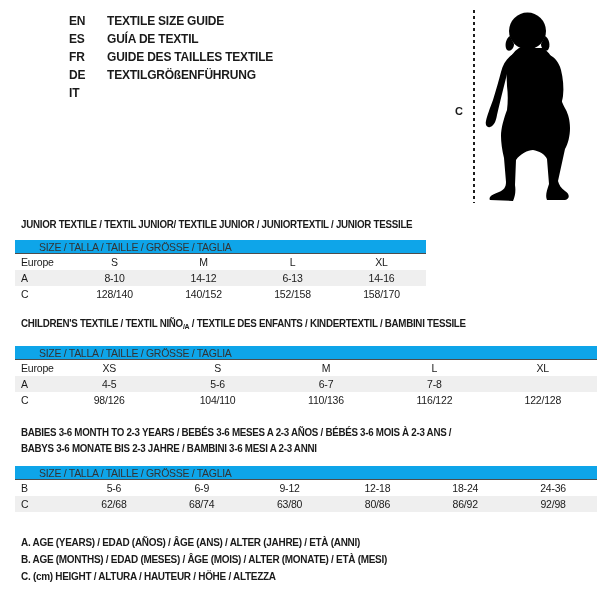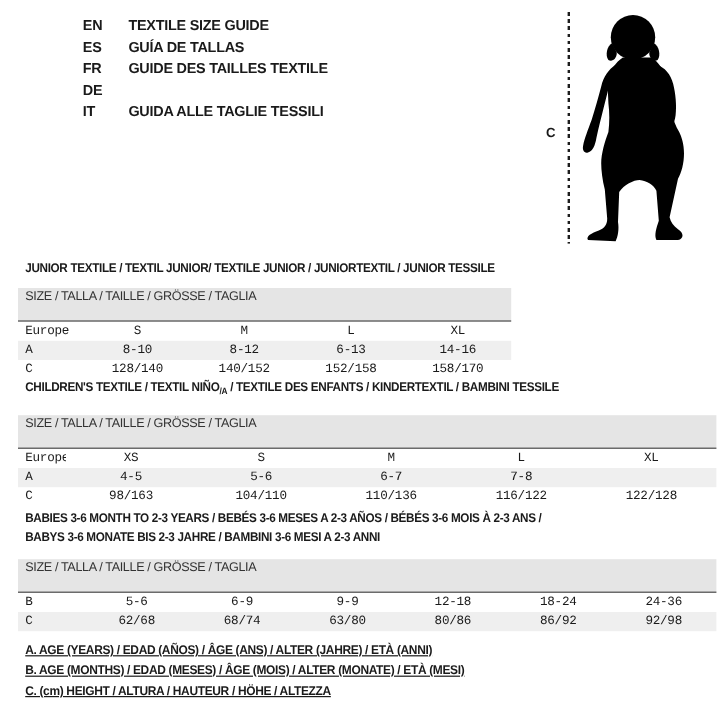--- a/index.html
+++ b/index.html
@@ -17,64 +17,64 @@
   .measure-line { position:absolute; left:473px; top:10px; width:2px; height:193px;
                   background:repeating-linear-gradient(to bottom,#1d1d1d 0 3px, transparent 3px 6px); }
   .baby-svg { position:absolute; left:483px; top:8px; width:110px; height:200px; }
 
   
   .tbl-title { position:absolute; font-size:10.5px; font-weight:bold; letter-spacing:-0.3px;
                white-space:nowrap; transform:scaleX(0.93); transform-origin:0 0; }
   .tbl-title.wrap { white-space:normal; line-height:16px; }
   .tbl-title .sub { font-size:7.5px; vertical-align:-2px; }
   .sizetable { position:absolute; }
-  .size-header { height:28px; line-height:15px; padding-left:6px; font-size:10.5px;
-                 letter-spacing:-0.3px; color:#333333; background:#e5e5e5;
+  .size-header { height:14px; line-height:15px; padding-left:24px; font-size:10.5px;
+                 letter-spacing:-0.3px; color:#333333; background:#0ea5e9;
                  border-bottom:1px solid #4d4d4d; white-space:nowrap; }
-  .trow { display:grid; height:16px; line-height:16px; font-size:10.5px; letter-spacing:-0.2px;font-family:Liberation Mono, monospace; }
+  .trow { display:grid; height:16px; line-height:16px; font-size:10.5px; letter-spacing:-0.2px; }
   .trow.shaded { background:#efefef; }
   .t1 .trow { grid-template-columns:55px repeat(4,1fr); }
   .t2 .trow { grid-template-columns:40px repeat(5,1fr); }
   .t3 .trow { grid-template-columns:55px repeat(6,1fr); }
   .tcell { text-align:center; overflow:hidden; }
   .tlabel { text-align:left; padding-left:6px; }
   #table1 { left:15px; top:240px; width:411px; }
   #table2 { left:15px; top:346px; width:582px; }
   #table3 { left:15px; top:466px; width:582px; }
   #title1 { left:21px; top:218px; }
   #title2 { left:21px; top:317px; }
   #title3 { left:21px; top:424px; width:580px; }
 
   
-  .footnotes { position:absolute; left:21px; top:534px;text-decoration:underline; }
+  .footnotes { position:absolute; left:21px; top:534px; }
   .footnote { font-size:10.5px; font-weight:bold; line-height:17px; letter-spacing:-0.3px;
               white-space:nowrap; transform:scaleX(0.95); transform-origin:0 0; }
 </style>
 </head>
 <body>
 
 <div class="lang-block">
   <div class="lang-row">
     <span class="lang-code">EN</span>
     <span class="lang-title">TEXTILE SIZE GUIDE</span>
   </div>
   <div class="lang-row">
     <span class="lang-code">ES</span>
-    <span class="lang-title">GUÍA DE TALLAS</span>
+    <span class="lang-title">GUÍA DE TEXTIL</span>
   </div>
   <div class="lang-row">
     <span class="lang-code">FR</span>
     <span class="lang-title">GUIDE DES TAILLES TEXTILE</span>
   </div>
   <div class="lang-row">
     <span class="lang-code">DE</span>
+    <span class="lang-title">TEXTILGRÖßENFÜHRUNG</span>
   </div>
   <div class="lang-row">
     <span class="lang-code">IT</span>
-    <span class="lang-title">GUIDA ALLE TAGLIE TESSILI</span>
   </div>
 </div>
 
 <span class="measure-label">C</span>
 <div class="measure-line"></div>
 <svg class="baby-svg" viewBox="0 0 110 200" xmlns="http://www.w3.org/2000/svg">
   <g fill="#000000">
 
     <circle cx="44.5" cy="23" r="18.5"></circle>
 
@@ -134,21 +134,21 @@
   <div class="trow">
     <span class="tcell tlabel">Europe</span>
     <span class="tcell">S</span>
     <span class="tcell">M</span>
     <span class="tcell">L</span>
     <span class="tcell">XL</span>
   </div>
   <div class="trow shaded">
     <span class="tcell tlabel">A</span>
     <span class="tcell">8-10</span>
-    <span class="tcell">8-12</span>
+    <span class="tcell">14-12</span>
     <span class="tcell">6-13</span>
     <span class="tcell">14-16</span>
   </div>
   <div class="trow">
     <span class="tcell tlabel">C</span>
     <span class="tcell">128/140</span>
     <span class="tcell">140/152</span>
     <span class="tcell">152/158</span>
     <span class="tcell">158/170</span>
   </div>
@@ -169,39 +169,39 @@
   </div>
   <div class="trow shaded">
     <span class="tcell tlabel">A</span>
     <span class="tcell">4-5</span>
     <span class="tcell">5-6</span>
     <span class="tcell">6-7</span>
     <span class="tcell">7-8</span>
   </div>
   <div class="trow">
     <span class="tcell tlabel">C</span>
-    <span class="tcell">98/163</span>
+    <span class="tcell">98/126</span>
     <span class="tcell">104/110</span>
     <span class="tcell">110/136</span>
     <span class="tcell">116/122</span>
     <span class="tcell">122/128</span>
   </div>
 </div>
 
 <div class="tbl-title wrap" id="title3">
   <div>BABIES 3-6 MONTH TO 2-3 YEARS / BEBÉS 3-6 MESES A 2-3 AÑOS / BÉBÉS 3-6 MOIS À 2-3 ANS /</div>
   <div>BABYS 3-6 MONATE BIS 2-3 JAHRE / BAMBINI 3-6 MESI A 2-3 ANNI</div>
 </div>
 <div class="sizetable t3" id="table3">
   <div class="size-header">SIZE / TALLA / TAILLE / GRÖSSE / TAGLIA</div>
   <div class="trow">
     <span class="tcell tlabel">B</span>
     <span class="tcell">5-6</span>
     <span class="tcell">6-9</span>
-    <span class="tcell">9-9</span>
+    <span class="tcell">9-12</span>
     <span class="tcell">12-18</span>
     <span class="tcell">18-24</span>
     <span class="tcell">24-36</span>
   </div>
   <div class="trow shaded">
     <span class="tcell tlabel">C</span>
     <span class="tcell">62/68</span>
     <span class="tcell">68/74</span>
     <span class="tcell">63/80</span>
     <span class="tcell">80/86</span>

